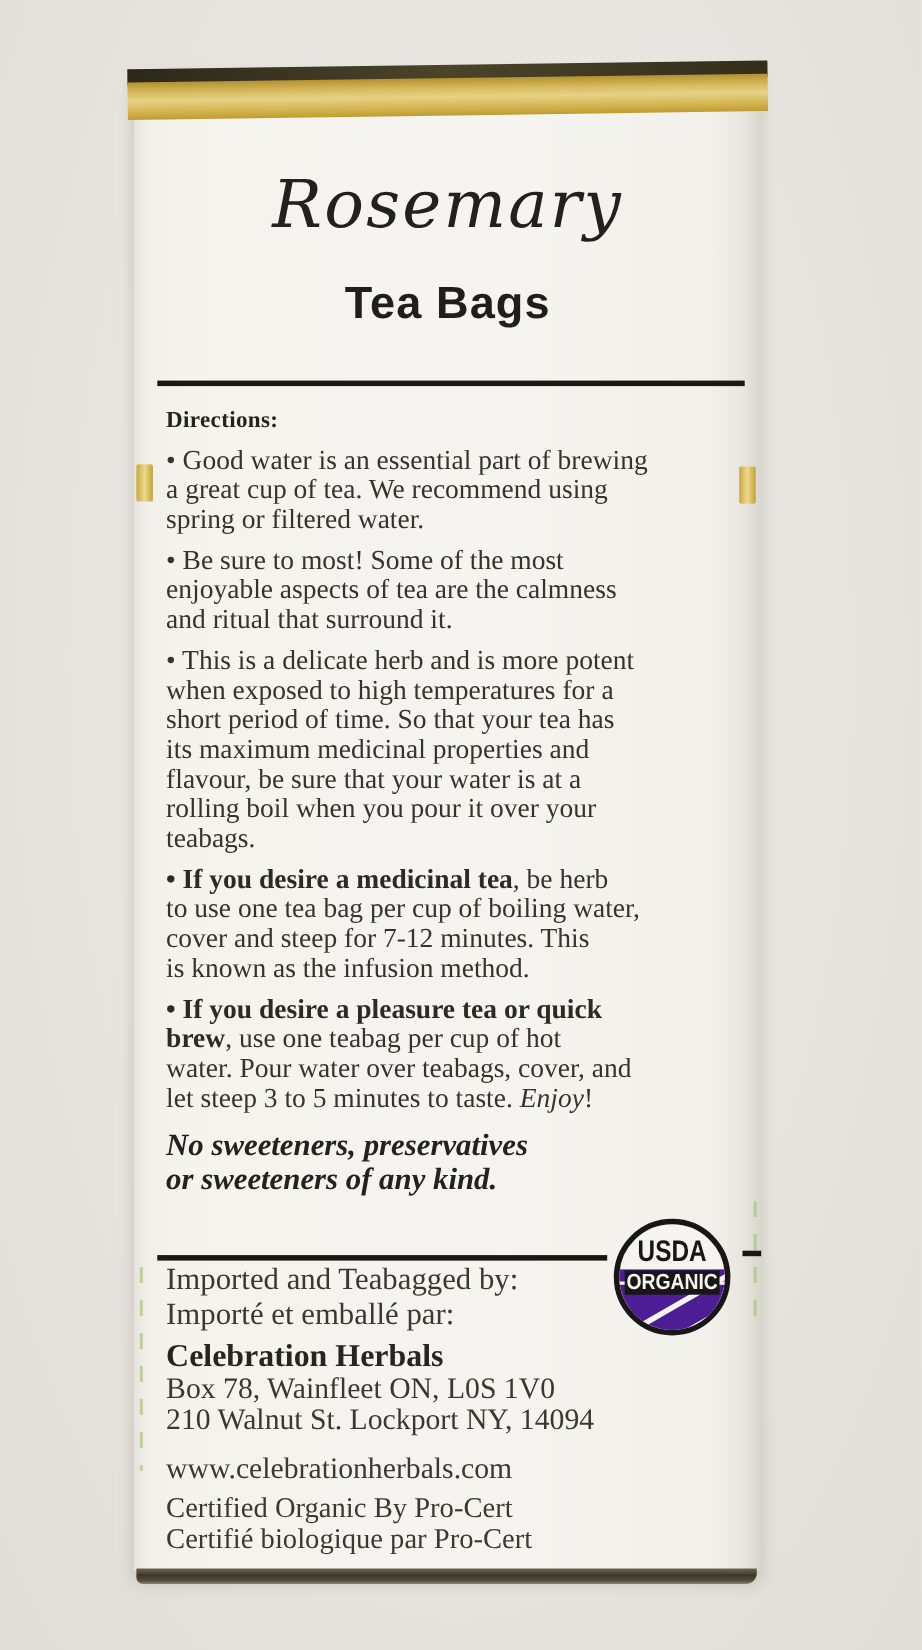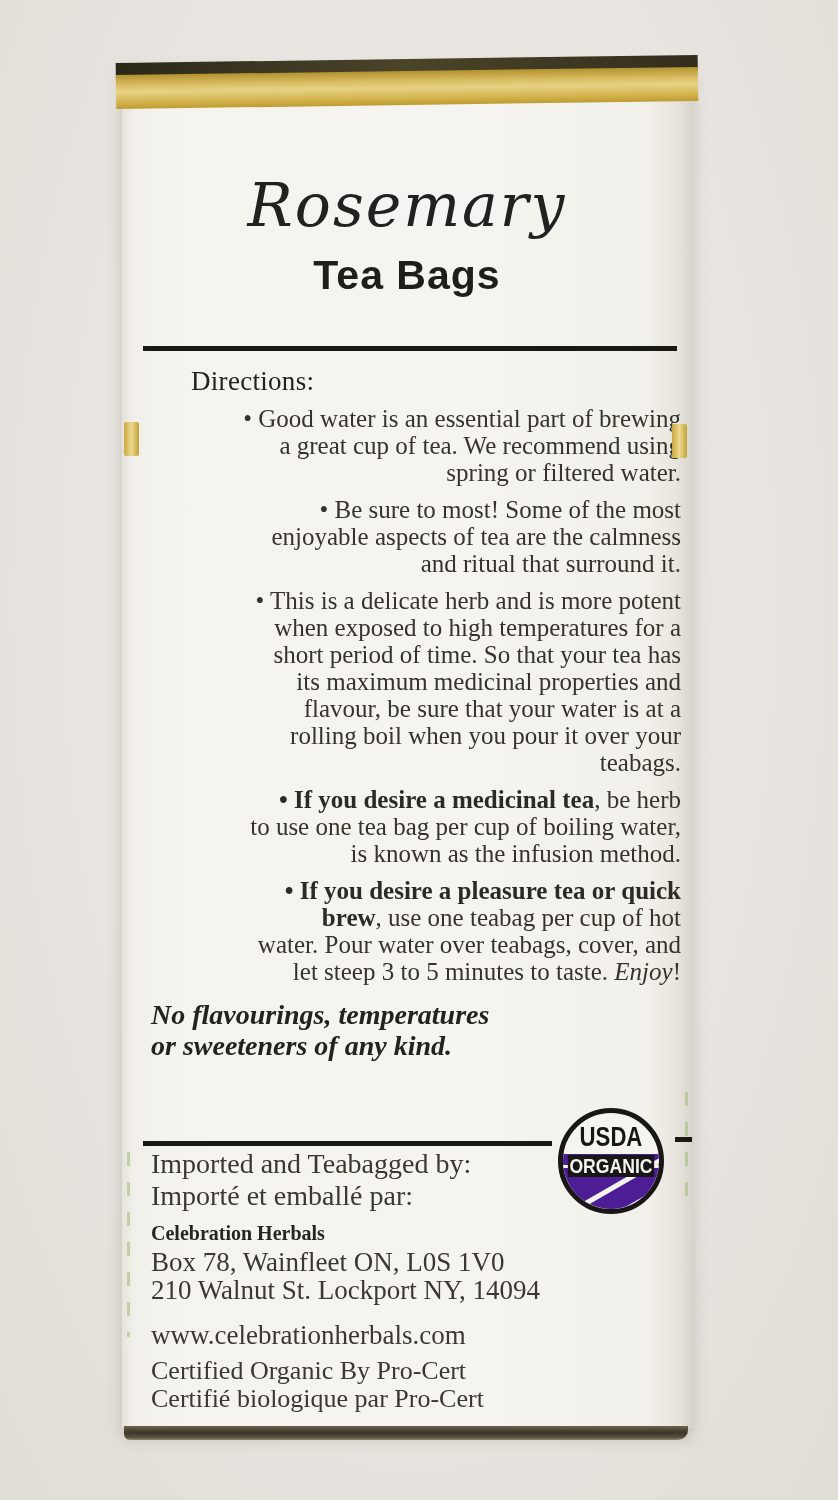--- a/index.html
+++ b/index.html
@@ -17,48 +17,48 @@
     position:absolute;left:2px;right:4px;bottom:-12px;height:14px;
     background:linear-gradient(180deg,#6e6350 0%, #3c362a 45%, #57503e 80%, #8d8471 100%);
     border-radius:0 0 10px 6px;
   }
   .band-wrap{position:absolute;top:-3px;left:-6px;right:-6px;height:50px;transform:rotate(-0.8deg);}
   .box-top-edge{position:absolute;top:0;left:0;right:0;height:15px;
     background:linear-gradient(90deg,#2b2819 0%, #4a4429 50%, #332e1c 100%);}
   .gold-band{position:absolute;top:12px;left:0;right:0;height:34px;
     background:linear-gradient(180deg,#b3922f 0%, #d9bd62 30%, #e7d185 50%, #cfae45 85%, #bd9c35 100%);}
   .product-name{
-    position:absolute;top:108px;left:0;width:100%;text-align:center;
+    position:absolute;top:89px;left:0;width:100%;text-align:center;
     font-family:"DejaVu Serif", serif;font-style:italic;font-size:60px;color:#232120;
     letter-spacing:2px;
   }
   .product-type{
     position:absolute;top:190px;left:0;width:100%;text-align:center;
     font-family:Liberation Sans, sans-serif;font-weight:bold;font-size:41px;color:#1f1e1b;
     letter-spacing:1px;
   }
   .title-divider{position:absolute;top:284px;left:21px;width:534px;height:5px;background:#191813;}
   .directions{
     position:absolute;top:306px;left:29px;width:530px;color:#35332c;
     font-size:25px;line-height:27px;
   }
-  .directions .heading{font-size:27px;font-weight:normal;color:#23221e;line-height:27px;margin-bottom:10px;letter-spacing:0.3px;margin-left:40px;}
-  .para{margin:0 0 10px 0;text-align:right;}
+  .directions .heading{font-size:21px;font-weight:bold;color:#23221e;line-height:27px;margin-bottom:10px;letter-spacing:0.3px;}
+  .para{margin:0 0 10px 0;}
   .line{white-space:nowrap;}
   .lead{font-weight:bold;color:#2c2a25;}
   .emph{font-style:italic;}
   .product-note{margin-top:14px;font-weight:bold;font-style:italic;font-size:28px;line-height:31px;color:#23221e;}
   .footer-divider{position:absolute;top:1079px;left:21px;width:409px;height:5px;background:#191813;}
   .footer-divider-dash{position:absolute;top:1075px;left:553px;width:17px;height:5px;background:#191813;}
   .footer{
     position:absolute;top:1086px;left:29px;width:520px;color:#3a3831;
   }
   .footer .line{line-height:32px;}
   .footer .imported{font-size:28px;}
-  .footer .company{font-size:20px;font-weight:bold;color:#26251f;margin-top:6px;line-height:30px;}
+  .footer .company{font-size:29px;font-weight:bold;color:#26251f;margin-top:6px;line-height:30px;}
   .footer .address{font-size:27px;line-height:28px;}
   .footer .website{font-size:27px;margin-top:17px;line-height:28px;}
   .footer .cert{font-size:26px;line-height:28px;}
   .footer .cert-first{margin-top:8px;}
   
   .usda-seal{
     position:absolute;left:436px;top:1046px;width:106px;height:106px;border-radius:50%;
     border:5px solid #181716;background:#f6f4ef;box-sizing:border-box;overflow:hidden;
   }
   .seal-top-label{
@@ -124,32 +124,33 @@
       <div class="line">short period of time. So that your tea has</div>
       <div class="line">its maximum medicinal properties and</div>
       <div class="line">flavour, be sure that your water is at a</div>
       <div class="line">rolling boil when you pour it over your</div>
       <div class="line">teabags.</div>
     </div>
 
     <div class="para">
       <div class="line"><span class="lead">• If you desire a medicinal tea</span><span>, be herb</span></div>
       <div class="line">to use one tea bag per cup of boiling water,</div>
+      <div class="line">cover and steep for 7-12 minutes. This</div>
       <div class="line">is known as the infusion method.</div>
     </div>
 
     <div class="para">
       <div class="line lead">• If you desire a pleasure tea or quick</div>
       <div class="line"><span class="lead">brew</span><span>, use one teabag per cup of hot</span></div>
       <div class="line">water. Pour water over teabags, cover, and</div>
       <div class="line"><span>let steep 3 to 5 minutes to taste. </span><span class="emph">Enjoy</span><span>!</span></div>
     </div>
 
     <div class="product-note">
-      <div class="line">No flavourings, temperatures</div>
+      <div class="line">No sweeteners, preservatives</div>
       <div class="line">or sweeteners of any kind.</div>
     </div>
   </div>
 
   <div class="footer-divider"></div>
   <div class="footer-divider-dash"></div>
 
   <div class="usda-seal">
     <div class="seal-top-label">USDA</div>
     <div class="seal-lower">

